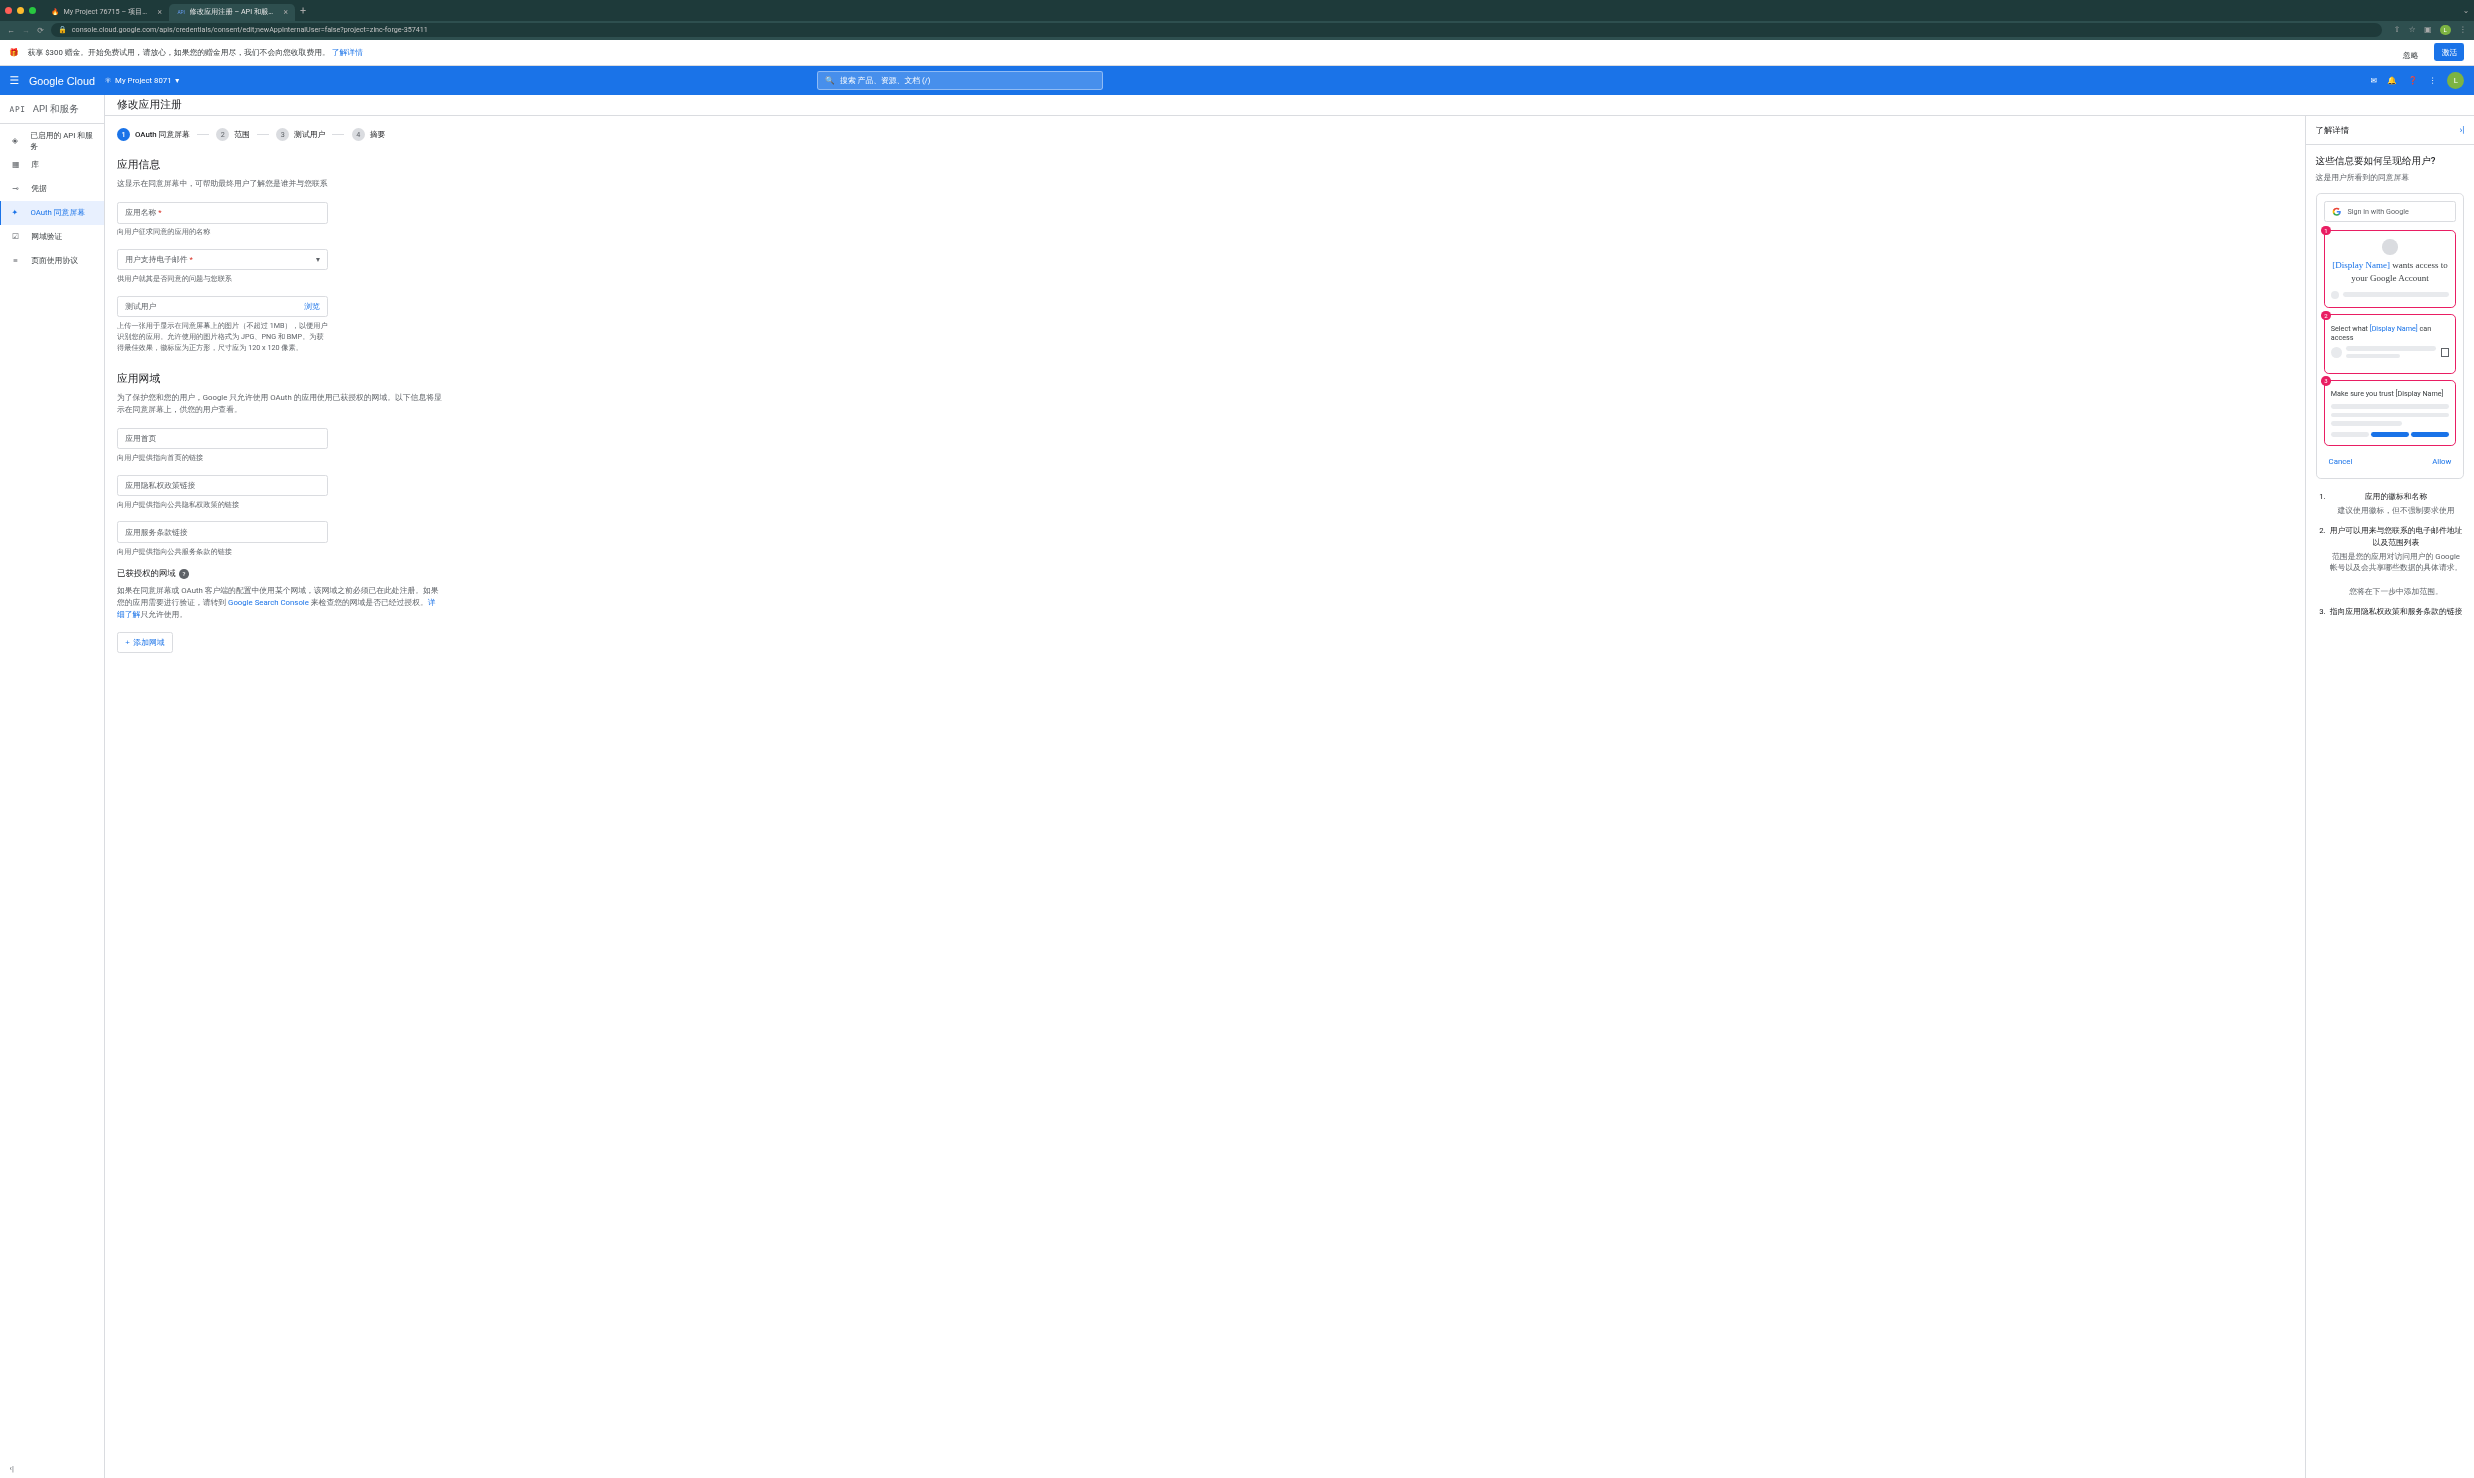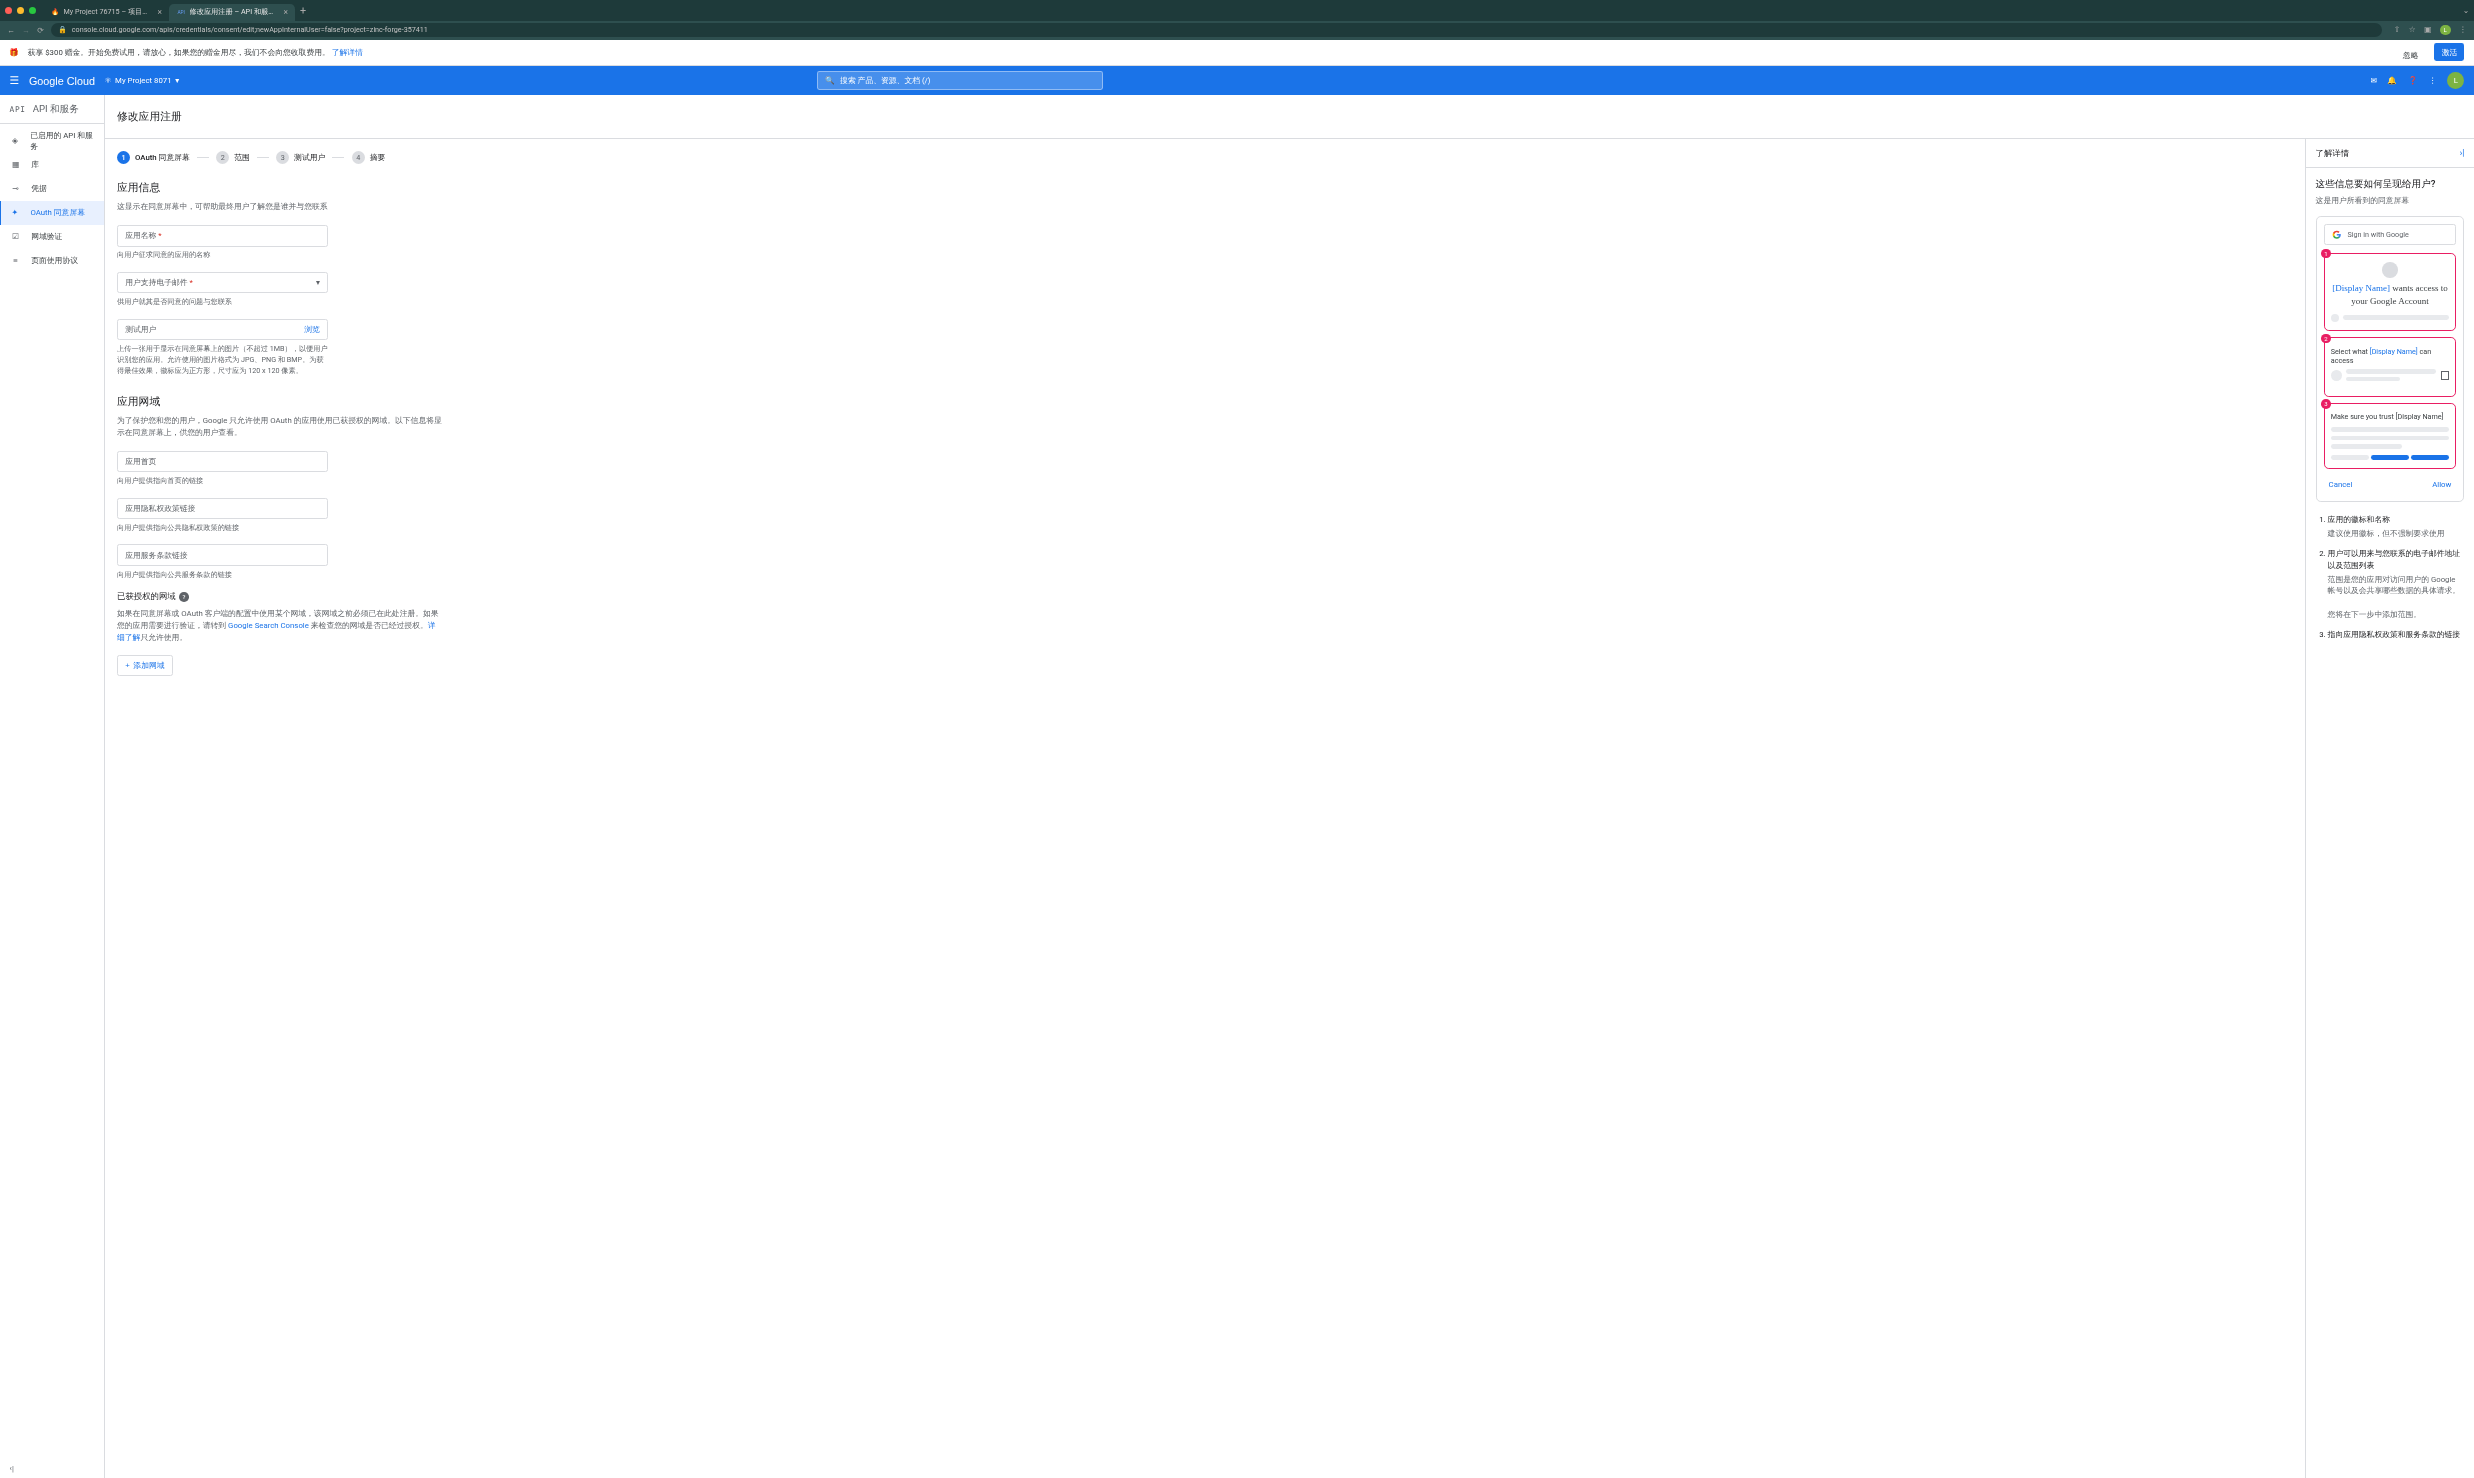--- a/index.html
+++ b/index.html
@@ -48,21 +48,21 @@
     .api-icon { font-family: monospace; font-size: 7.8px; letter-spacing: 0.6px; color: #5f6368; }
     .sidebar-items { padding: 4.8px 0; flex: 1; }
     .sidebar-item { display: flex; align-items: center; height: 24px; padding: 0 9.6px; gap: 9.6px; font-size: 7.8px; color: #3c4043; cursor: pointer; }
     .sidebar-item.active { color: #1a73e8; background: #e8f0fe; border-left: 1.8px solid #1a73e8; padding-left: 7.8px; }
     .sidebar-item-icon { width: 12px; display: flex; justify-content: center; color: #5f6368; }
     .sidebar-item.active .sidebar-item-icon { color: #1a73e8; }
     .collapse-btn { padding: 4.8px 9.6px; color: #5f6368; }
     
     
     .content { flex: 1; display: flex; flex-direction: column; overflow: hidden; }
-    .content-header { height: 44px; display: flex; align-items: center; padding: 4px 12px; border-bottom: 0.6px solid #dadce0; font-size: 10.8px; font-weight: 400; }
+    .content-header { height: 21px; display: flex; align-items: center; padding: 4px 12px; border-bottom: 0.6px solid #dadce0; font-size: 10.8px; font-weight: 400; }
     
     .main-row { display: flex; flex: 1; overflow: hidden; }
     .form-col { flex: 1; padding: 12px; overflow-y: auto; }
     
     
     .stepper { display: flex; align-items: center; gap: 7.2px; margin-bottom: 17px; font-size: 7.8px; }
     .step { display: flex; align-items: center; gap: 4.8px; }
     .step-num { width: 13.2px; height: 13.2px; border-radius: 50%; display: flex; align-items: center; justify-content: center; font-size: 7.2px; }
     .step.active .step-num { background: #1a73e8; color: #fff; }
     .step:not(.active) .step-num { background: #dadce0; color: #5f6368; }
@@ -101,21 +101,21 @@
     .preview-dn { color: #1a73e8; }
     .preview-lines { margin-top: 6px; }
     .preview-line { height: 4.8px; background: #e8eaed; border-radius: 2.4px; margin-bottom: 3.6px; }
     .preview-line.short { width: 60%; }
     .preview-line.med { width: 85%; }
     .select-row { display: flex; align-items: center; gap: 4.8px; margin-bottom: 6px; }
     .select-circle { width: 10.8px; height: 10.8px; border-radius: 50%; background: #e8eaed; }
     .select-check { width: 8.4px; height: 8.4px; border: 1.2px solid #5f6368; }
     .preview-sub { font-size: 7.2px; color: #3c4043; margin-bottom: 4.8px; }
     .preview-actions { display: flex; justify-content: space-between; padding: 4.8px; font-size: 7.8px; color: #1a73e8; }
-    .rp-list { padding-left: 12px; margin-top: 12px; font-size: 7.8px; }
+    .rp-list { padding-left: 12px; margin-top: 12px; font-size: 7.8px; text-align: center; }
     .rp-list li { margin-bottom: 8.4px; line-height: 1.5; }
     .rp-list-title { font-weight: 500; margin-bottom: 2.4px; }
     .rp-list-desc { color: #5f6368; }
     .seg-row { display: flex; gap: 2.4px; margin-top: 6px; }
     .seg { height: 4.8px; border-radius: 2.4px; }
   </style>
 </head>
 <body>
 
 <div class="browser-chrome">

